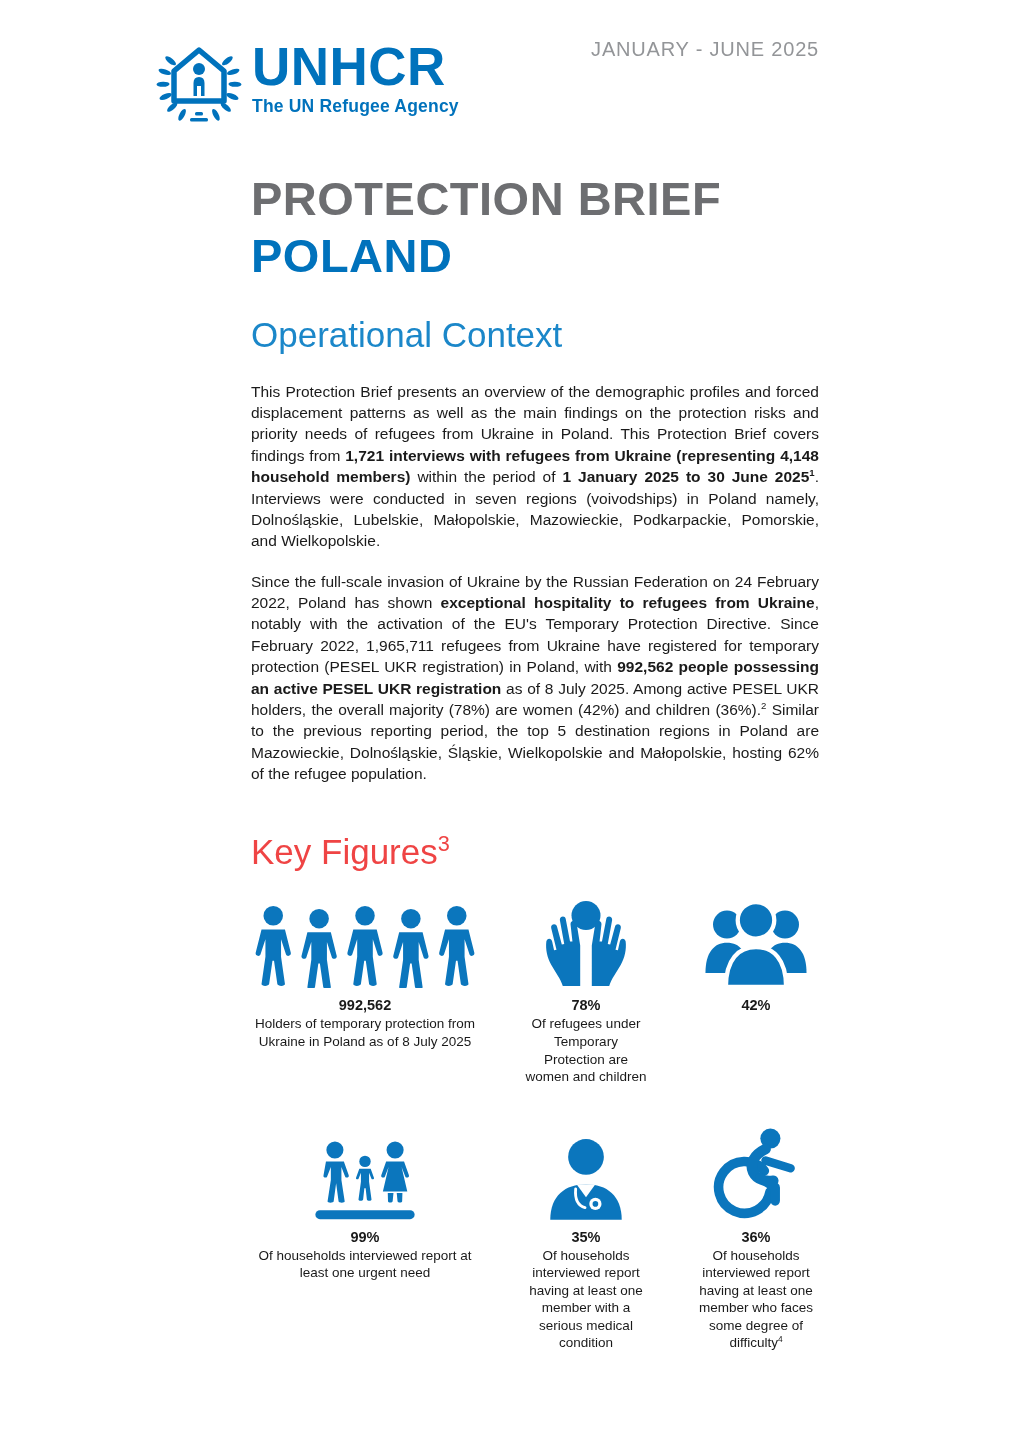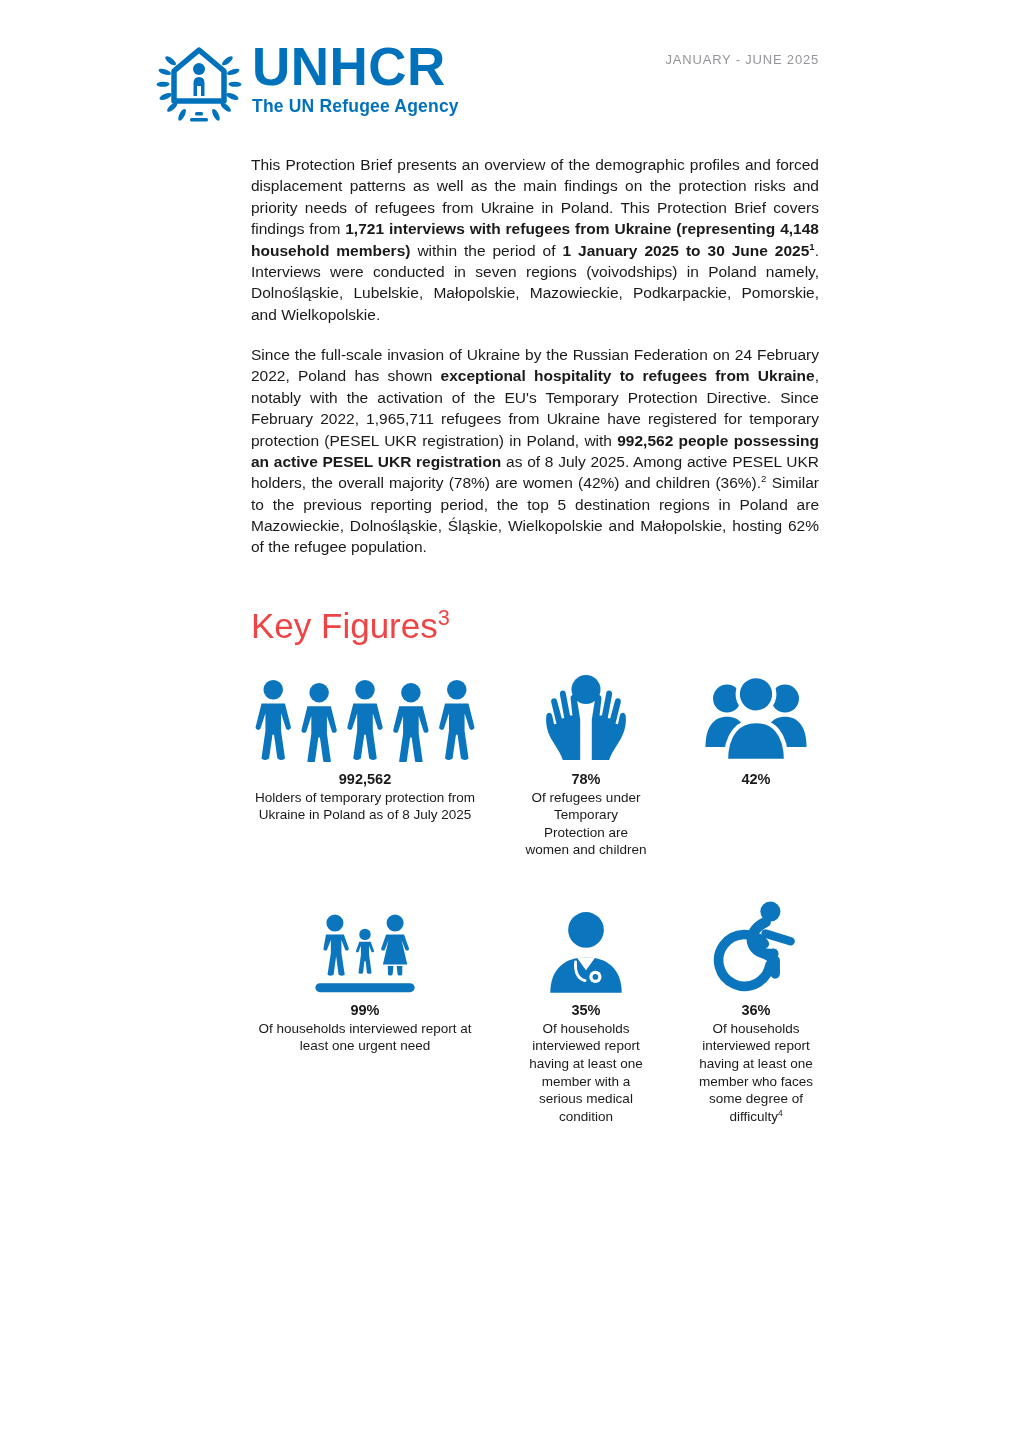--- a/index.html
+++ b/index.html
@@ -18,21 +18,21 @@
   .header { display: flex; justify-content: space-between; align-items: flex-start; }
   .logo { display: flex; align-items: flex-start; margin-left: -97px; }
   .logo-emblem { width: 90px; height: 90px; flex: 0 0 auto; }
   .logo-text { margin-left: 8px; margin-top: 2px; color: #0072BC; }
   .logo-wordmark {
     font-size: 53px; font-weight: 800; letter-spacing: 0.5px;
     line-height: 1; color: #0072BC;
   }
   .logo-tagline { font-size: 17.5px; font-weight: 700; margin-top: 3px; letter-spacing: 0.2px; }
   .report-period {
-    margin-top: 14px; font-size: 13px; letter-spacing: 0.8px;
+    font-size: 20px; letter-spacing: 0.8px;
     color: #939598; font-weight: 400;
   }
 
   
   .doc-title { margin-top: 42px; line-height: 1.22; }
   .doc-title-kicker { font-size: 47px; font-weight: 700; color: #6D6E71; letter-spacing: 0.5px; }
   .doc-title-country { font-size: 47px; font-weight: 700; color: #0072BC; letter-spacing: 0.5px; }
   .section-heading {
     margin-top: 30px; font-size: 35px; font-weight: 400; color: #1B87C9;
   }
@@ -94,21 +94,26 @@
         <path d="M39.5 58 L39.5 45 Q39.5 39 45 39 Q50.5 39 50.5 45 L50.5 58 L47 58 L47 48 L43 48 L43 58 Z"></path>
       </svg>
       <div class="logo-text">
         <div class="logo-wordmark">UNHCR</div>
         <div class="logo-tagline">The UN Refugee Agency</div>
       </div>
     </div>
     <div class="report-period">JANUARY - JUNE 2025</div>
   </div>
 
-
+  <div class="doc-title">
+    <div class="doc-title-kicker">PROTECTION BRIEF</div>
+    <div class="doc-title-country">POLAND</div>
+  </div>
+
+  <h2 class="section-heading">Operational Context</h2>
 
   <div class="body-copy">
     <p class="para">This Protection Brief presents an overview of the demographic profiles and forced displacement patterns as well as the main findings on the protection risks and priority needs of refugees from Ukraine in Poland. This Protection Brief covers findings from <b>1,721 interviews with refugees from Ukraine (representing 4,148 household members)</b> within the period of <b>1 January 2025 to 30 June 2025</b><b><sup>1</sup></b>. Interviews were conducted in seven regions (voivodships) in Poland namely, Dolnośląskie, Lubelskie, Małopolskie, Mazowieckie, Podkarpackie, Pomorskie, and Wielkopolskie.</p>
     <p class="para">Since the full-scale invasion of Ukraine by the Russian Federation on 24 February 2022, Poland has shown <b>exceptional hospitality to refugees from Ukraine</b>, notably with the activation of the EU's Temporary Protection Directive. Since February 2022, 1,965,711 refugees from Ukraine have registered for temporary protection (PESEL UKR registration) in Poland, with <b>992,562 people possessing an active PESEL UKR registration</b> as of 8 July 2025. Among active PESEL UKR holders, the overall majority (78%) are women (42%) and children (36%).<sup>2</sup> Similar to the previous reporting period, the top 5 destination regions in Poland are Mazowieckie, Dolnośląskie, Śląskie, Wielkopolskie and Małopolskie, hosting 62% of the refugee population.</p>
   </div>
 
   <h2 class="kf-heading">Key Figures<sup>3</sup></h2>
 
   <div class="kf-grid">
 

